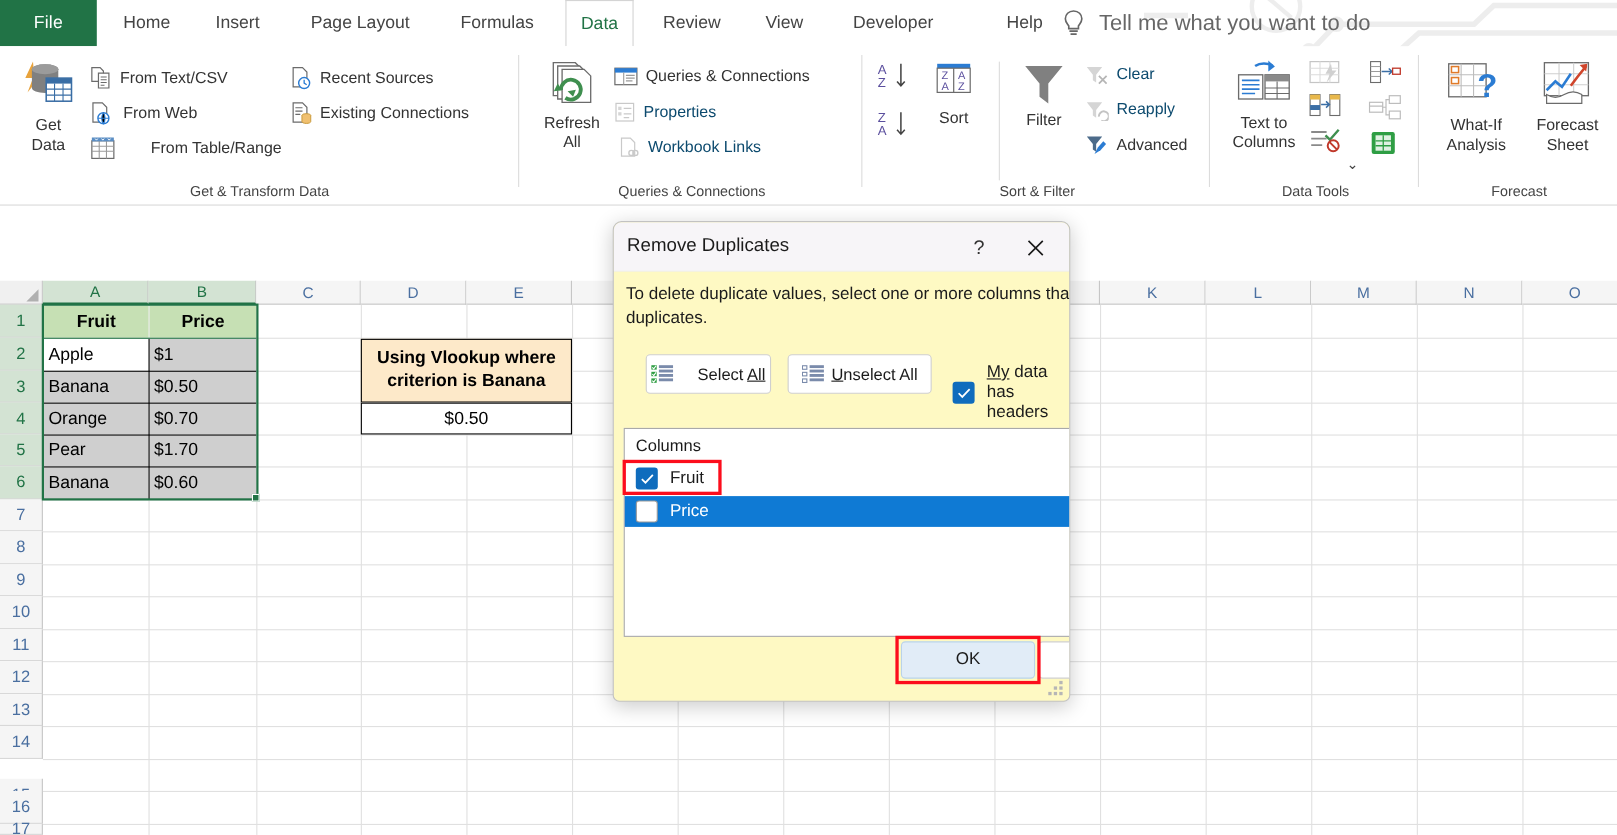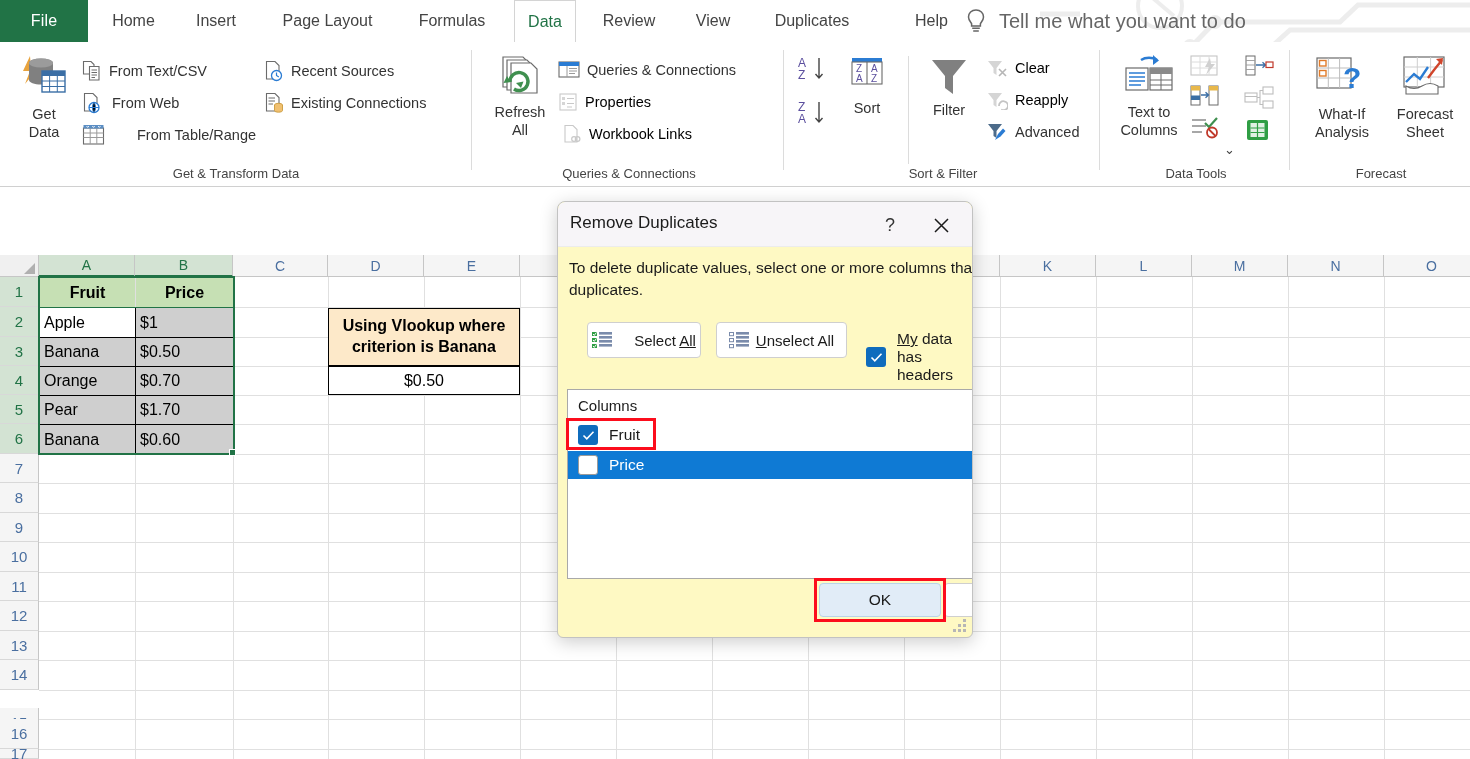--- a/index.html
+++ b/index.html
@@ -60,21 +60,21 @@
     position:absolute; display:flex; flex-direction:column;
     align-items:center; justify-content:flex-start;
     font-size:14.5px; color:#333; line-height:1.25; text-align:center;
   }
   .bigbtn .lbl { margin-top:3px; white-space:pre-line; }
 
   .smallitem {
     position:absolute; display:flex; align-items:center; gap:7px;
     font-size:14.5px; color:#333; white-space:nowrap;
   }
-  .smallitem.disabled { color:#000000; }
+  .smallitem.disabled { color:#0c4a6e; }
 
   .icn { display:block; flex:none; }
 
   
   .fbar { position:absolute; top:187px; left:0; width:1470px; height:68px; background:#fff; }
   .namebox {
     position:absolute; left:8px; top:204px; width:150px; height:31px;
     border:1px solid #d0d0d0; background:#fff;
     display:flex; align-items:center; padding:0 6px;
     font-size:15px; color:#333;
@@ -228,21 +228,21 @@
     </svg>
 
     <div class="tab-file">File</div>
     <div class="tab" style="left:96px;width:75px;">Home</div>
     <div class="tab" style="left:181px;width:70px;">Insert</div>
     <div class="tab" style="left:261px;width:133px;">Page Layout</div>
     <div class="tab" style="left:400px;width:104px;">Formulas</div>
     <div class="tab active" style="left:514px;width:62px;">Data</div>
     <div class="tab" style="left:586px;width:86px;">Review</div>
     <div class="tab" style="left:682px;width:62px;">View</div>
-    <div class="tab" style="left:754px;width:116px;">Duplicates</div>
+    <div class="tab" style="left:754px;width:116px;">Developer</div>
     <div class="tab" style="left:900px;width:63px;">Help</div>
 
     <div class="tellme">
       <svg class="bulb" viewBox="0 0 22 26">
         <path d="M11 2 C6.5 2 3.5 5.2 3.5 9 C3.5 12 5.5 13.6 6.6 15.6 L6.6 18 L15.4 18 L15.4 15.6 C16.5 13.6 18.5 12 18.5 9 C18.5 5.2 15.5 2 11 2 Z" fill="none" stroke="#666" stroke-width="1.5"></path>
         <path d="M7.2 20.3 L14.8 20.3 M8.2 23 L13.8 23" stroke="#666" stroke-width="1.5"></path>
       </svg>
       <span>Tell me what you want to do</span>
     </div>
   </div>

